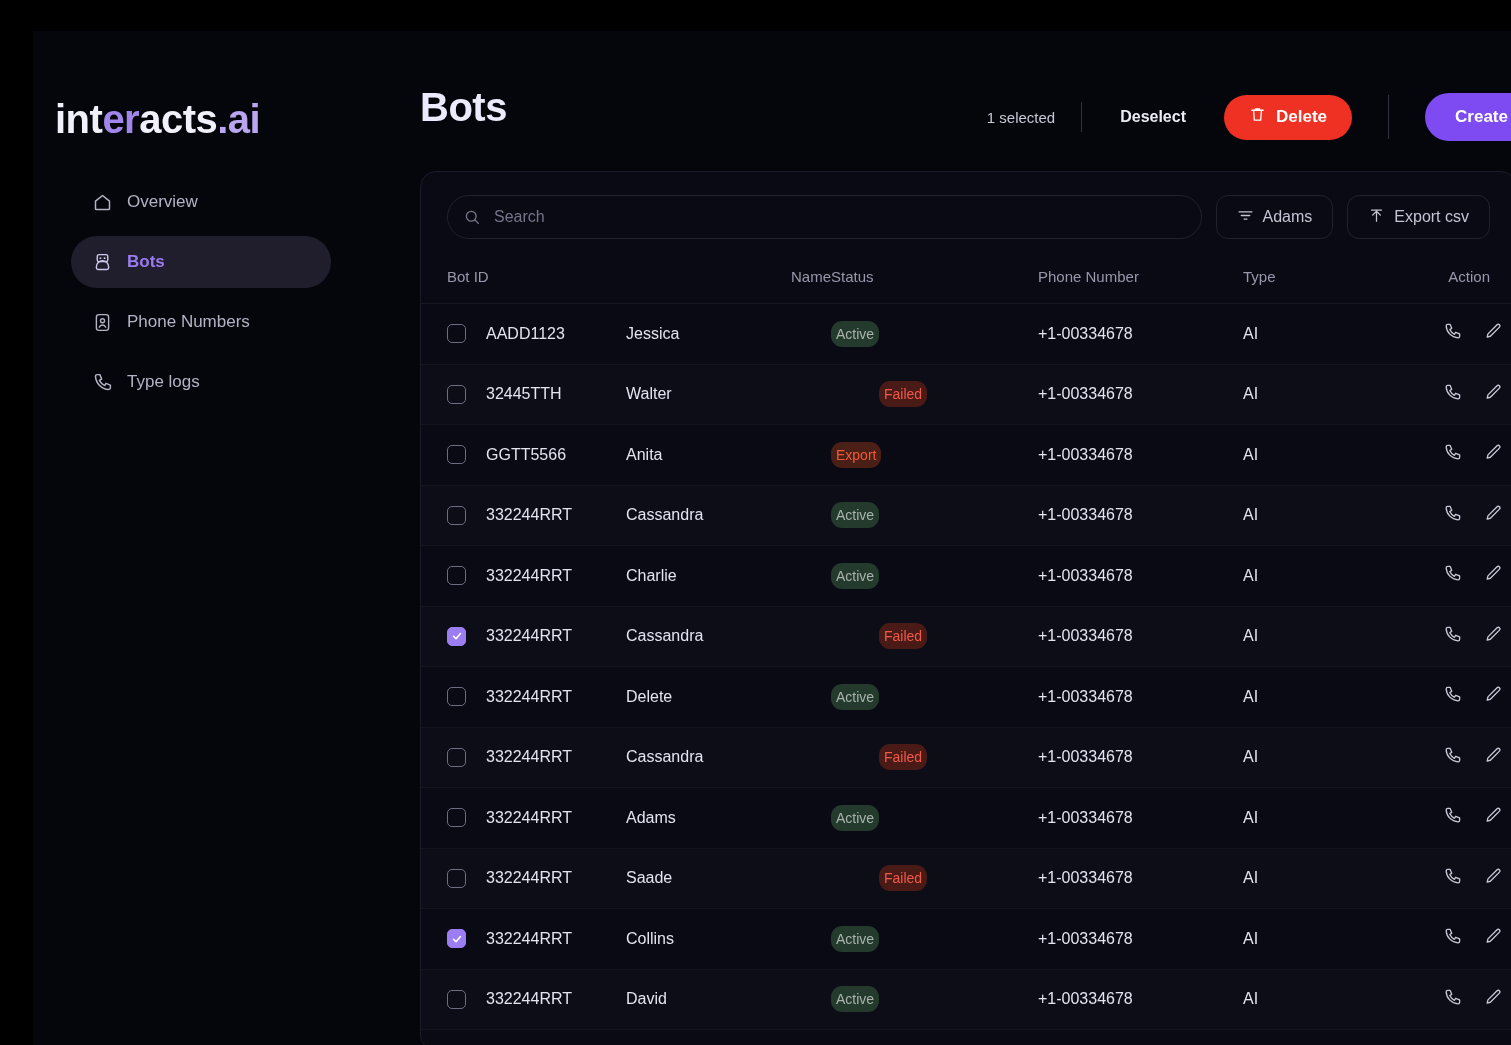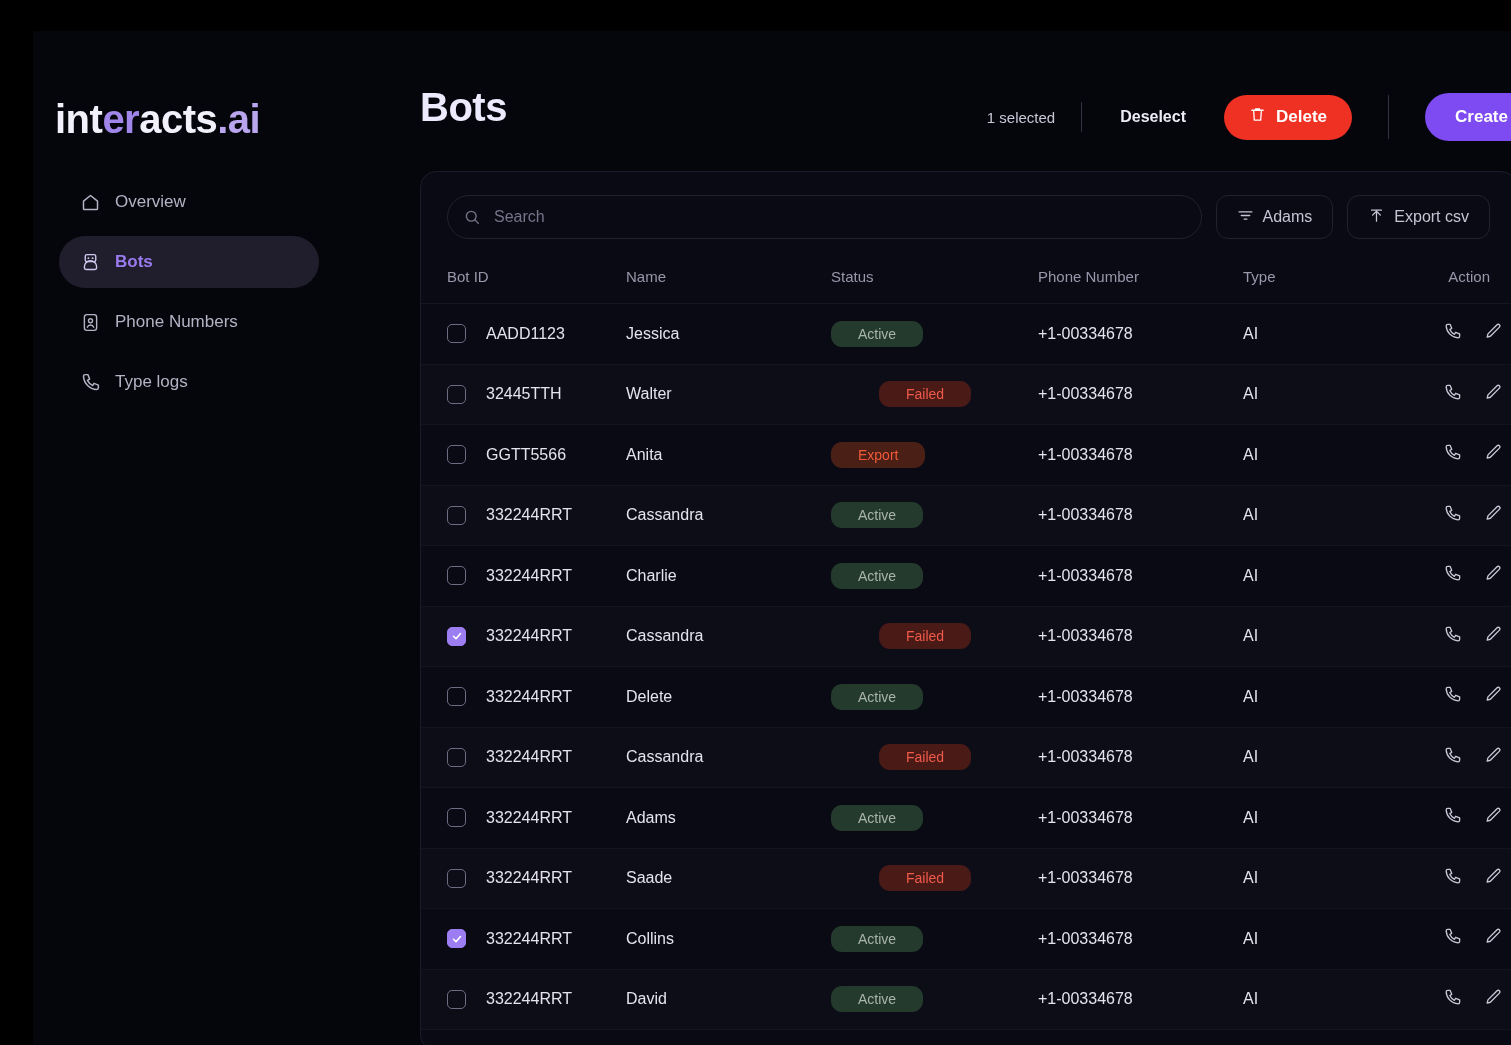--- a/index.html
+++ b/index.html
@@ -31,21 +31,21 @@
     font-size: 40px;
     font-weight: 600;
     letter-spacing: -0.5px;
     white-space: nowrap;
   }
   .brand .w1 { color: #f2f0fa; }
   .brand .w2 { color: #9f86e8; }
   .brand .w3 { color: #f2f0fa; }
   .brand .w4 { color: #b9a6ee; }
 
-  .nav { position: absolute; left: 26px; top: 145px; width: 260px; }
+  .nav { position: absolute; left: 38px; top: 145px; width: 260px; }
   .nav-item {
     display: flex; align-items: center; gap: 14px;
     height: 52px;
     padding: 0 20px;
     border-radius: 26px;
     margin-bottom: 8px;
     cursor: pointer;
     color: #b4b3c4;
     font-size: 17px;
   }
@@ -170,21 +170,21 @@
   table { width: 100%; border-collapse: collapse; table-layout: fixed; }
   thead th {
     text-align: left;
     font-size: 15px;
     font-weight: 400;
     color: #9897ab;
     padding: 8px 0 18px 0;
     border-bottom: 1px solid #16161f;
   }
   th.c-id { padding-left: 26px; width: 205px; }
-  th.c-name { width: 205px; }
+  th.c-name { width: 205px; text-align: right; }
   th.c-status { width: 207px; }
   th.c-phone { width: 205px; }
   th.c-type { width: 200px; }
   th.c-action { text-align: right; padding-right: 26px; }
 
   tbody tr { height: 60.5px; border-bottom: 1px solid #14141d; }
   tbody tr.alt { background: #0d0d18; }
   tbody td { font-size: 16px; color: #e4e3ef; vertical-align: middle; }
   td.c-id { padding-left: 26px; }
   td.c-action { text-align: right; padding-right: 20px; }
@@ -197,21 +197,21 @@
     flex: none; cursor: pointer;
     display: flex; align-items: center; justify-content: center;
   }
   .cbox.checked { background: #9c7df2; border-color: #9c7df2; }
   .cbox svg { width: 12px; height: 12px; display: none; }
   .cbox.checked svg { display: block; }
 
   .badge {
     display: inline-block;
     font-size: 14px;
-    padding: 5px 27px;
+    padding: 5px 5px;
     border-radius: 11px;
   }
   .badge.active  { background: #233a2c; color: #a9b3ac; }
   .badge.failed  { background: #4a1a17; color: #f05a4a; margin-left: 48px; }
   .badge.pending { background: #4a1f16; color: #f05a3a; }
 
   .act-icons { display: inline-flex; gap: 22px; align-items: center; }
   .act-icons span { cursor: pointer; display: inline-flex; }
   .act-icons svg { width: 19px; height: 19px; }
 </style>

